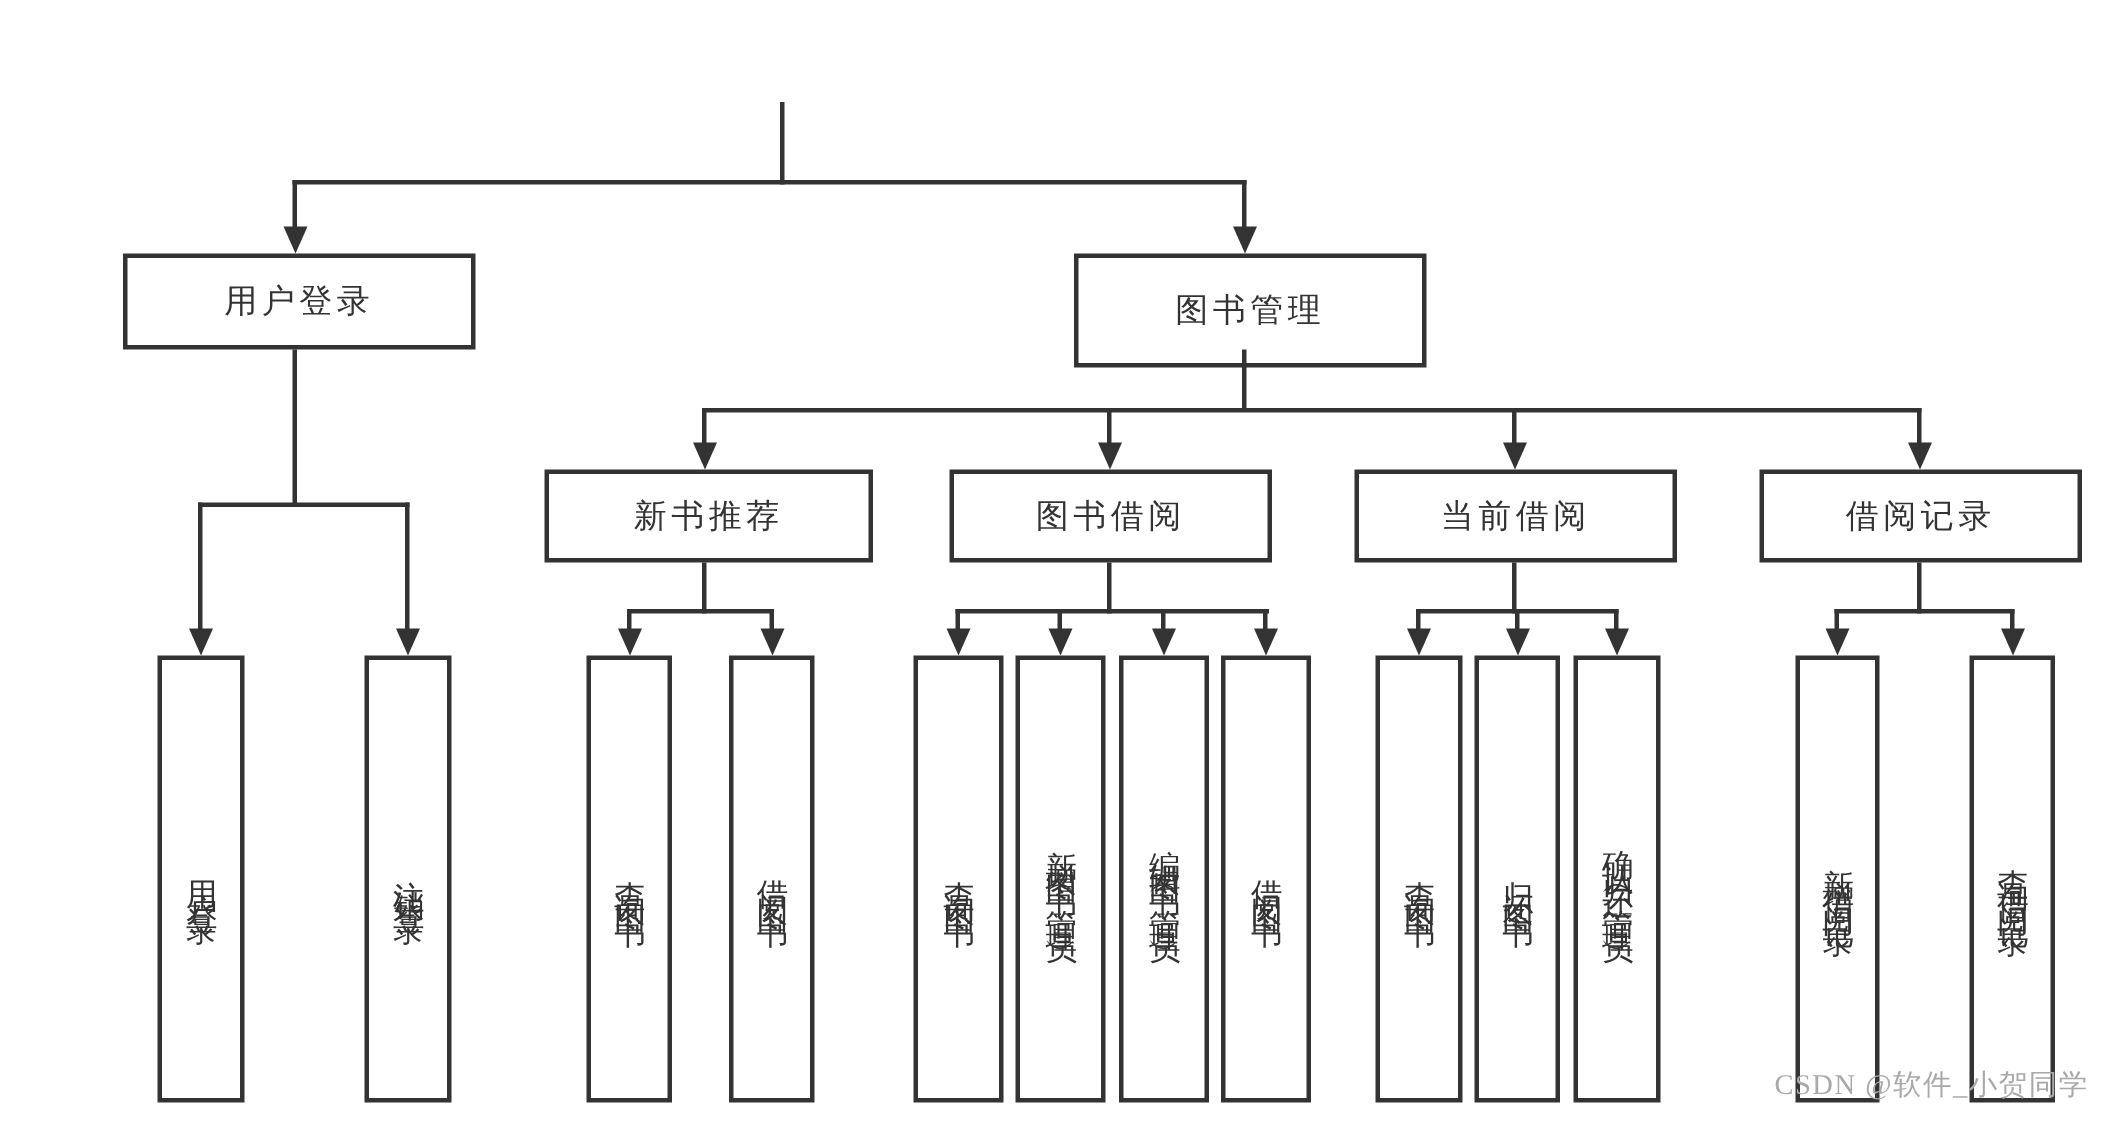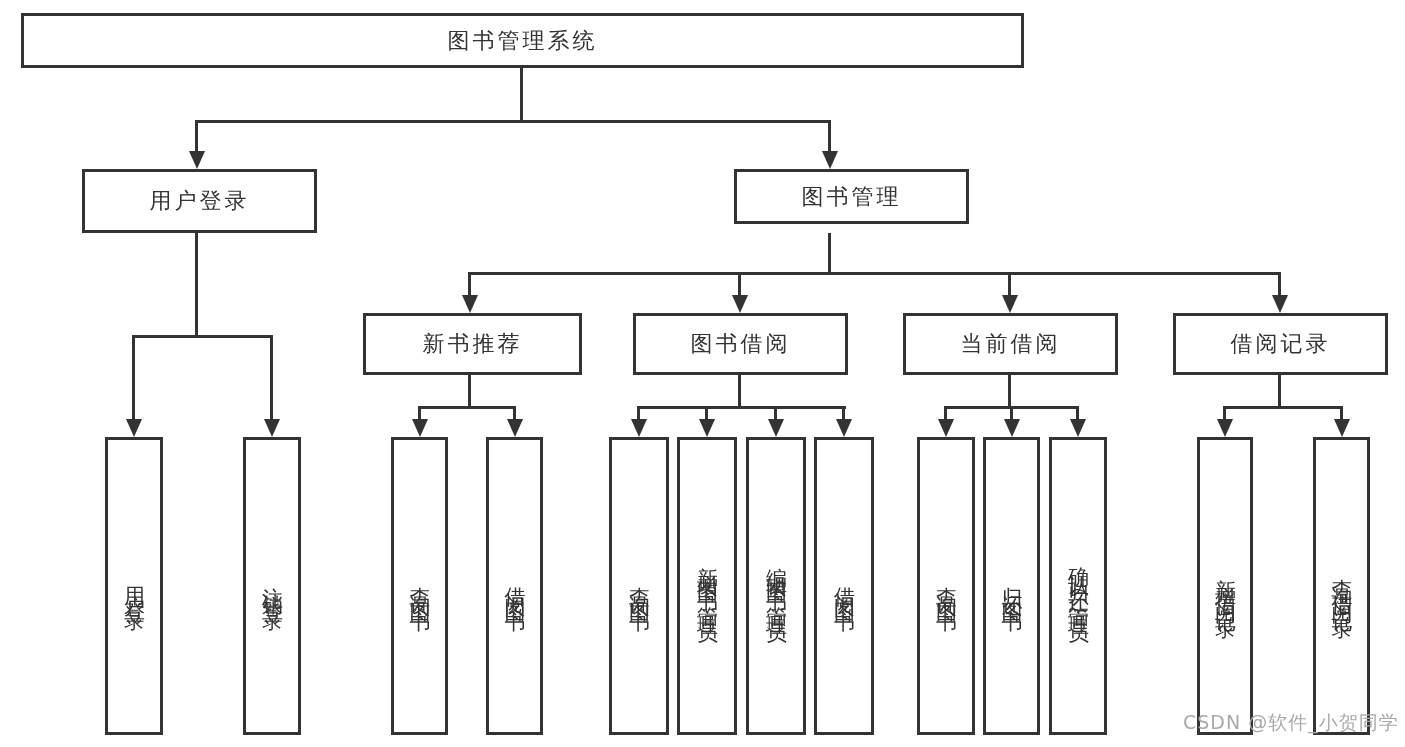--- a/index.html
+++ b/index.html
@@ -14,38 +14,37 @@
       border-left:8px solid transparent;border-right:8px solid transparent;
       border-top:18px solid #333333;}
   
   .box{position:absolute;border:3px solid #333333;background:#ffffff;
        box-sizing:border-box;display:flex;align-items:center;justify-content:center;
        color:#333333;}
   .hbox{font-size:22px;letter-spacing:3px;white-space:nowrap;}
   .vbox{font-size:21px;letter-spacing:8px;line-height:1;
         writing-mode:vertical-lr;text-orientation:mixed;}
   .watermark{position:absolute;left:1183px;top:710px;color:#a9a9a9;
-             font-size:19px;letter-spacing:1px;white-space:nowrap;z-index:5;}
+             font-size:19px;letter-spacing:1px;white-space:nowrap;z-index:5;font-family:Liberation Serif, serif;}
 </style>
 </head>
 <body>
 
 <div class="stage">
 
-  <div class="box hbox" style="left:21px;top:13px;width:1003px;height:55px;">图书管理系统</div>
 
   <div class="ln" style="left:520px;top:68px;width:3px;height:55px;"></div>
   <div class="ln" style="left:195px;top:120px;width:636px;height:3px;"></div>
   <div class="ln" style="left:195px;top:120px;width:3px;height:33px;"></div>
   <div class="ah" style="left:189px;top:151px;"></div>
   <div class="ln" style="left:828px;top:120px;width:3px;height:33px;"></div>
   <div class="ah" style="left:822px;top:151px;"></div>
 
   <div class="box hbox" style="left:82px;top:169px;width:235px;height:64px;">用户登录</div>
-  <div class="box hbox" style="left:734px;top:169px;width:235px;height:55px;">图书管理</div>
+  <div class="box hbox" style="left:716px;top:169px;width:235px;height:76px;">图书管理</div>
 
   <div class="ln" style="left:195px;top:233px;width:3px;height:105px;"></div>
   <div class="ln" style="left:132px;top:335px;width:141px;height:3px;"></div>
   <div class="ln" style="left:132px;top:335px;width:3px;height:85px;"></div>
   <div class="ah" style="left:126px;top:419px;"></div>
   <div class="ln" style="left:270px;top:335px;width:3px;height:85px;"></div>
   <div class="ah" style="left:264px;top:419px;"></div>
 
   <div class="ln" style="left:828px;top:233px;width:3px;height:41px;"></div>
   <div class="ln" style="left:468px;top:272px;width:813px;height:3px;"></div>

